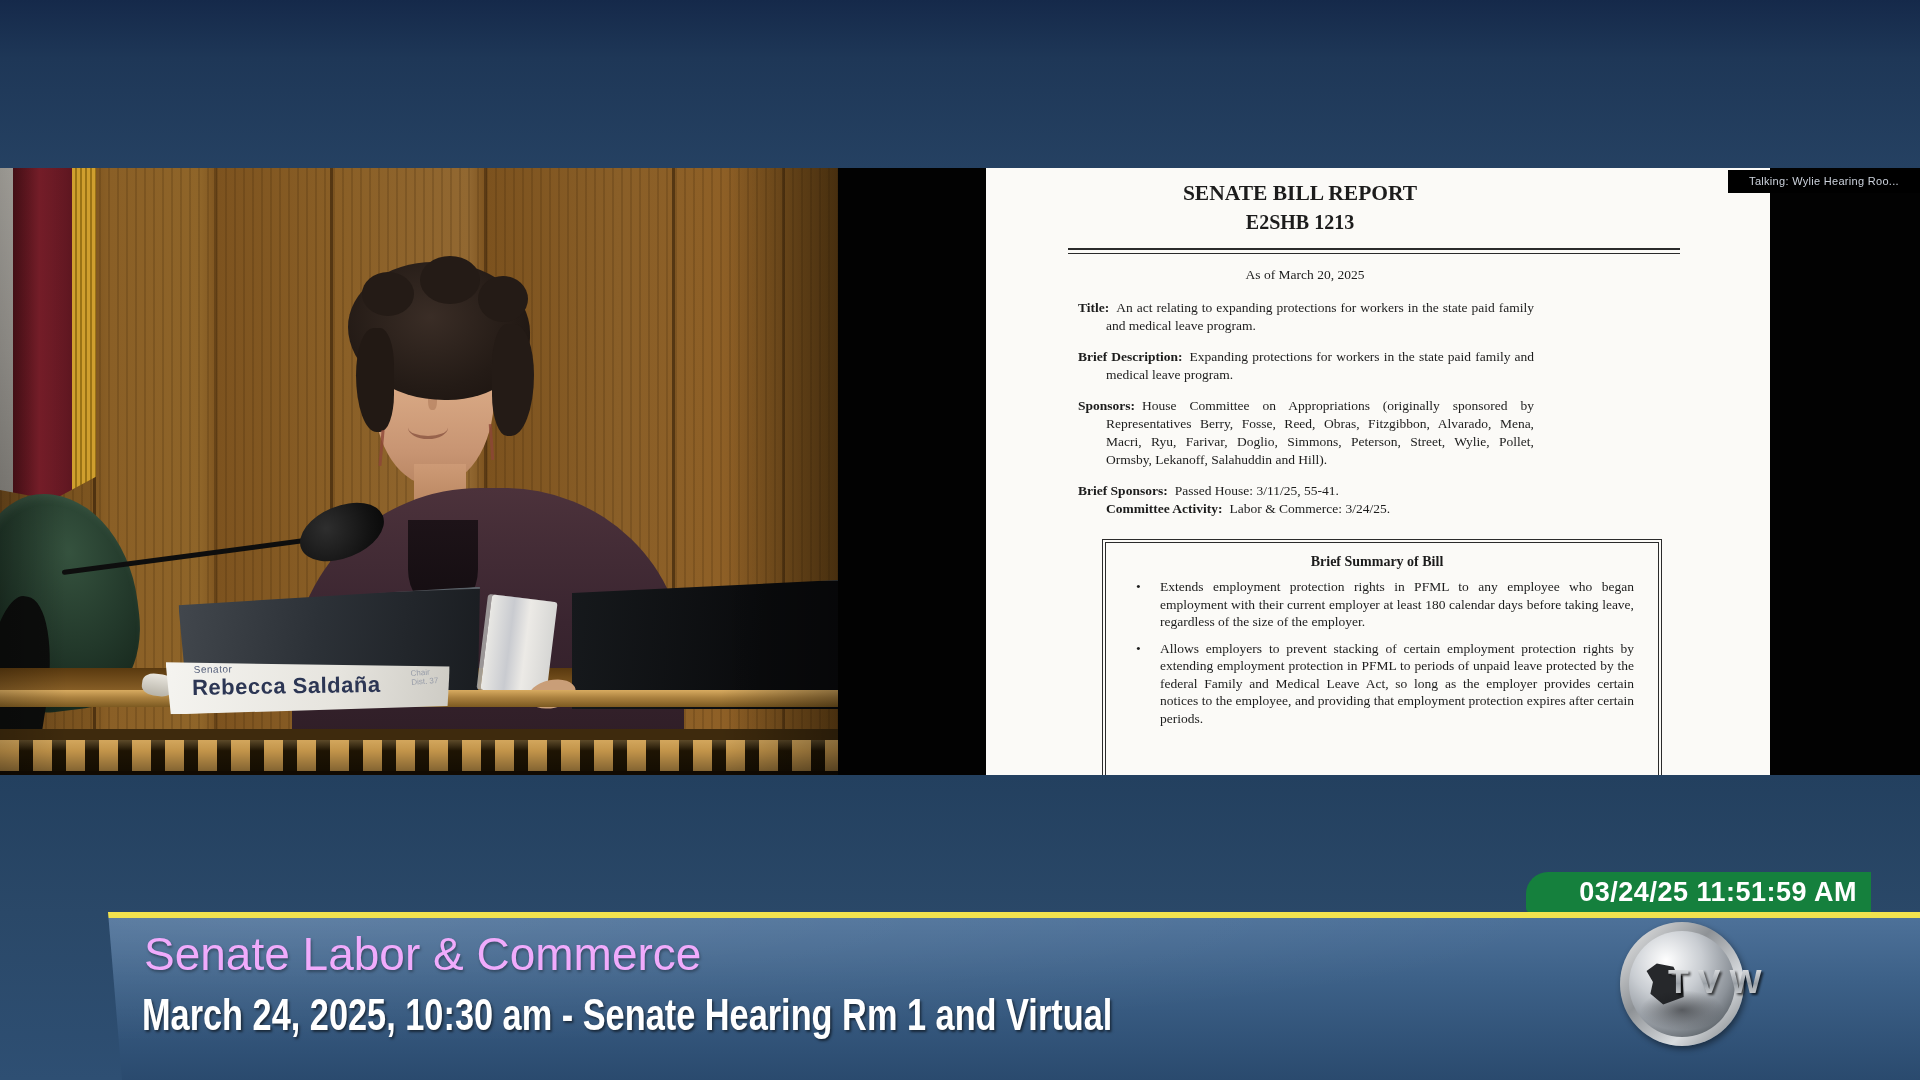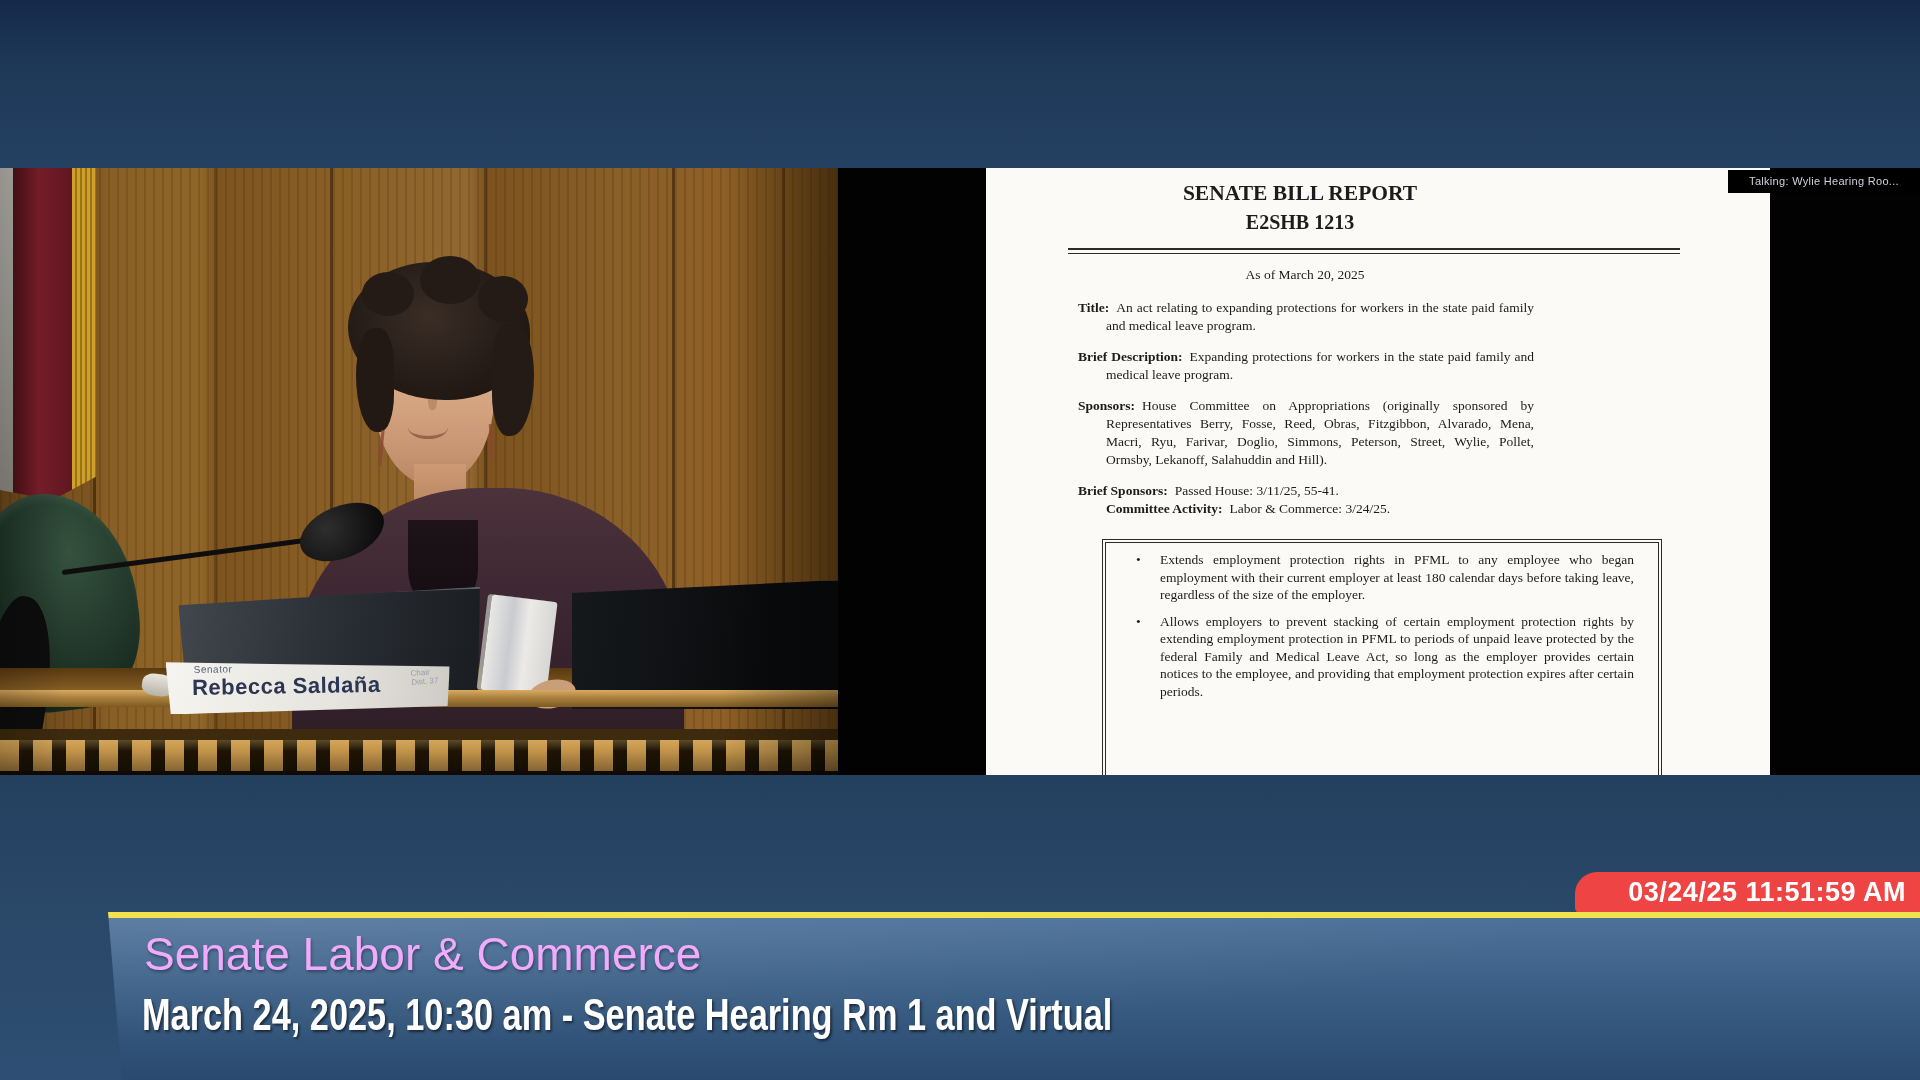--- a/index.html
+++ b/index.html
@@ -129,21 +129,21 @@
   .sb-list{margin:0;padding:0;list-style:none;}
   .sb-list li{position:relative;padding-left:40px;margin-bottom:9px;text-align:justify;
     font-size:13.5px;line-height:17.5px;}
   .sb-list li::before{content:"\2022";position:absolute;left:16px;top:0;}
 
   
   .talking{left:1728px;top:170px;width:192px;height:23px;background:#000;
     color:#ccd2dc;font-size:11px;line-height:23px;text-align:center;letter-spacing:.3px;}
 
   
-  .ts-bar{left:1575px;top:872px;width:345px;height:41px;background:#ef4444;
+  .ts-bar{left:1526px;top:872px;width:345px;height:41px;background:#15803d;
     border-radius:22px 0 0 5px;color:#fff;font-weight:bold;font-size:27px;line-height:41px;
     text-align:right;padding-right:14px;box-sizing:border-box;letter-spacing:.5px;}
 
   
   .banner{left:0;top:912px;width:1920px;height:168px;
     clip-path:polygon(108px 0,1920px 0,1920px 168px,122px 168px);}
   .banner-line{position:absolute;left:0;top:0;width:1920px;height:6px;background:#f2e24e;}
   .banner-bg{position:absolute;left:0;top:6px;width:1920px;height:162px;
     background:
       radial-gradient(ellipse at 15% 0%,rgba(255,255,255,.10),rgba(255,255,255,0) 55%),
@@ -254,20 +254,21 @@
         <p class="doc-field"><b>Title:</b><span>An act relating to expanding protections for workers in the state paid family and medical leave program.</span></p>
 
         <p class="doc-field"><b>Brief Description:</b><span>Expanding protections for workers in the state paid family and medical leave program.</span></p>
 
         <p class="doc-field"><b>Sponsors:</b><span>House Committee on Appropriations (originally sponsored by Representatives Berry, Fosse, Reed, Obras, Fitzgibbon, Alvarado, Mena, Macri, Ryu, Farivar, Doglio, Simmons, Peterson, Street, Wylie, Pollet, Ormsby, Lekanoff, Salahuddin and Hill).</span></p>
 
         <p class="doc-field" style="margin-bottom:0"><b>Brief Sponsors:</b><span>Passed House: 3/11/25, 55-41.</span></p>
         <p class="doc-field doc-sub" style="margin-bottom:0"><b>Committee Activity:</b><span>Labor &amp; Commerce: 3/24/25.</span></p>
 
         <div class="summary-box">
+          <div class="sb-title">Brief Summary of Bill</div>
           <ul class="sb-list">
             <li><span>Extends employment protection rights in PFML to any employee who began employment with their current employer at least 180 calendar days before taking leave, regardless of the size of the employer.</span></li>
             <li><span>Allows employers to prevent stacking of certain employment protection rights by extending employment protection in PFML to periods of unpaid leave protected by the federal Family and Medical Leave Act, so long as the employer provides certain notices to the employee, and providing that employment protection expires after certain periods.</span></li>
           </ul>
         </div>
       </div>
     </div>
   </div>
 
   <div class="abs talking">Talking: Wylie Hearing Roo...</div>
@@ -276,14 +277,21 @@
 
   <div class="abs ts-bar">03/24/25 11:51:59 AM</div>
 
   <div class="abs banner">
     <div class="banner-line"></div>
     <div class="banner-bg"></div>
   </div>
   <div class="abs banner-title">Senate Labor &amp; Commerce</div>
   <div class="abs banner-sub">March 24, 2025, 10:30 am - Senate Hearing Rm 1 and Virtual</div>
 
+  <div class="abs logo">
+    <div class="logo-ring"></div>
+    <div class="logo-globe"></div>
+    <div class="logo-wa"></div>
+    <div class="logo-shadow"></div>
+    <div class="logo-text">TVW</div>
+  </div>
 
 </div>
 
 </body></html>

